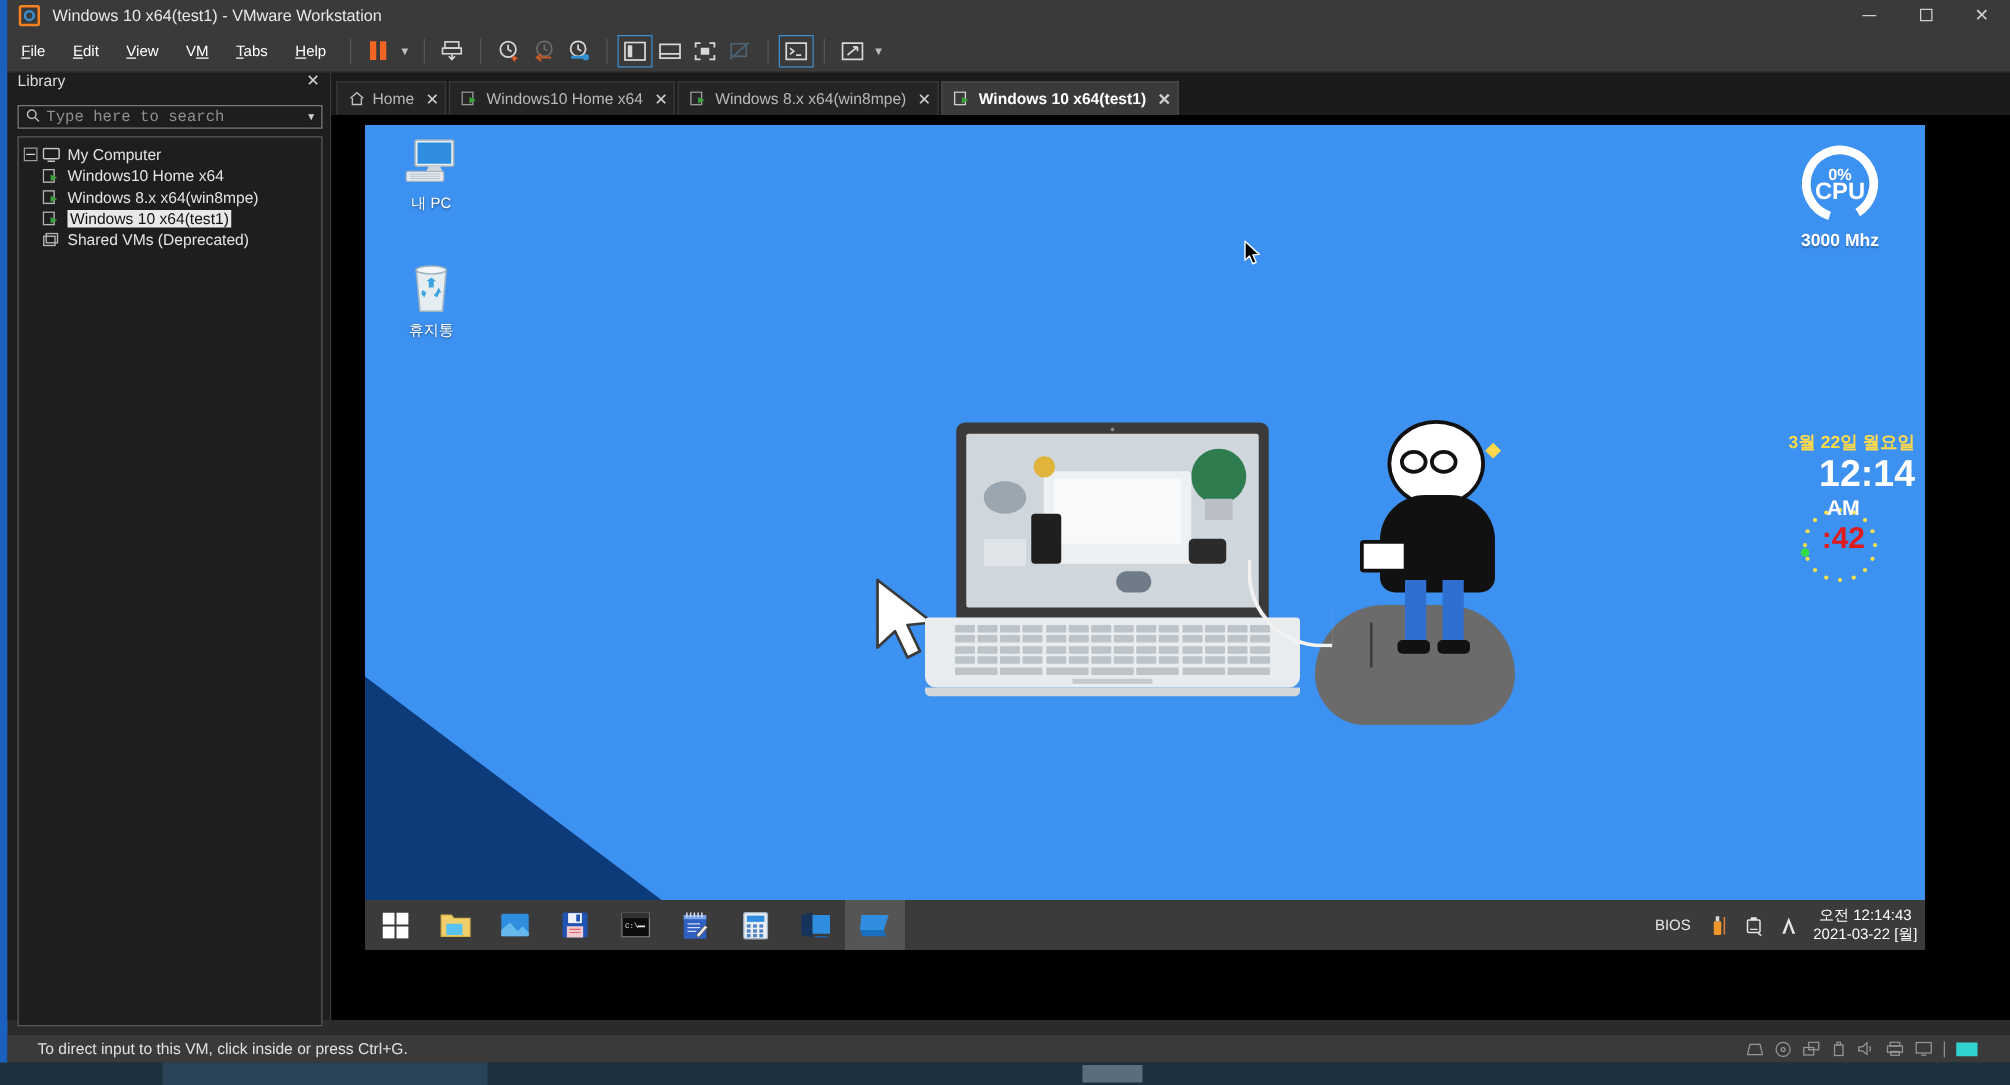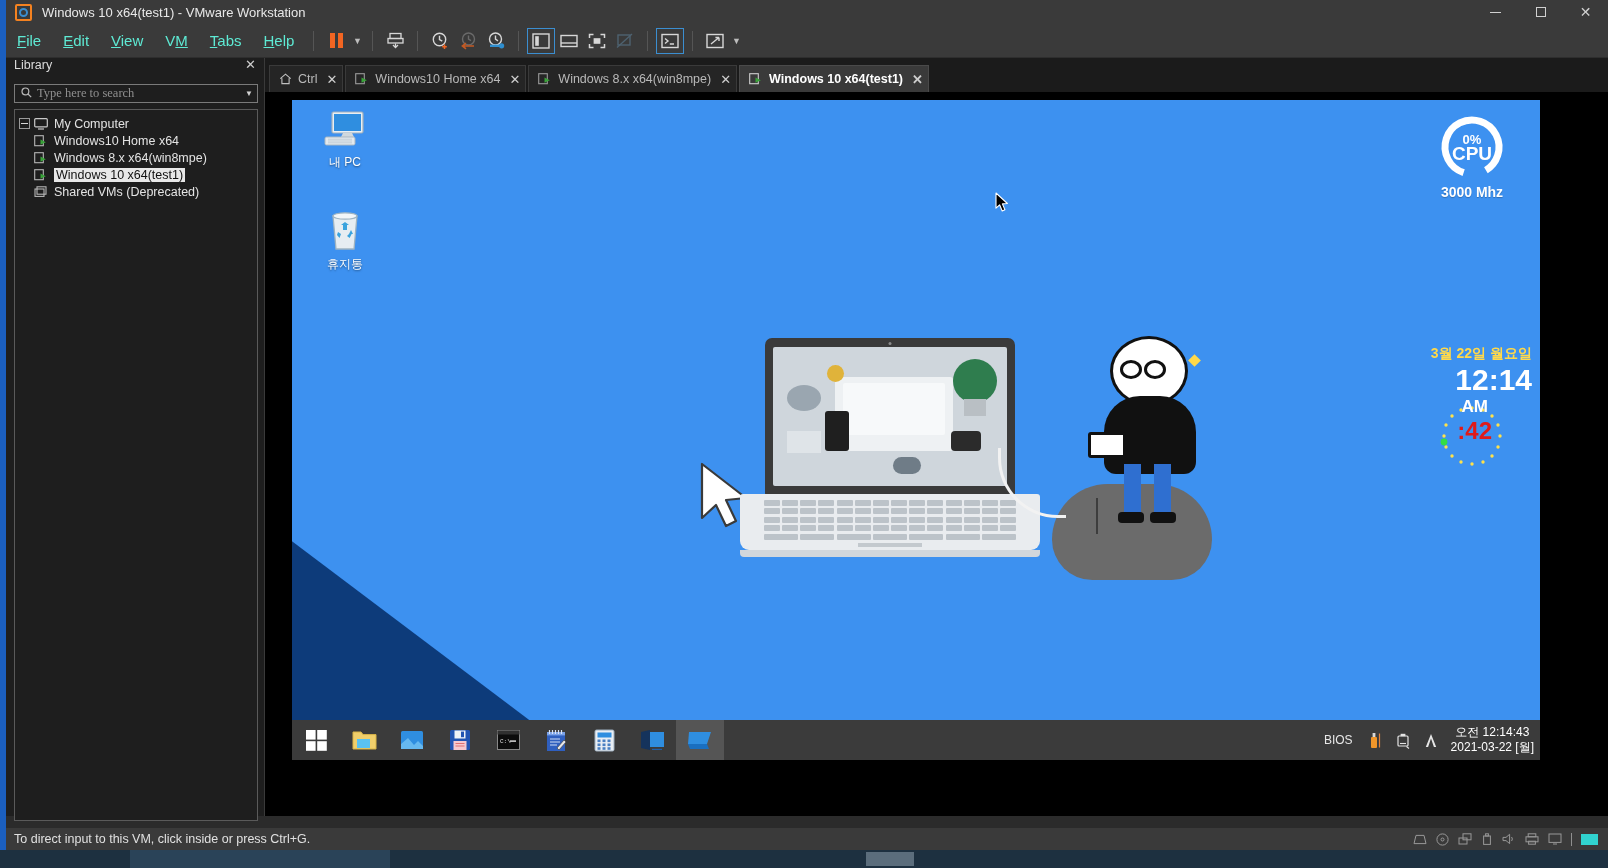--- a/index.html
+++ b/index.html
@@ -25,21 +25,21 @@
   .win-ctrls { margin-left:auto; display:flex; height:24px; }
   .win-btn { width:45px; height:24px; display:flex; align-items:center; justify-content:center;
      color:#d0d0d0; font-size:12px; }
   .glyph-min { width:11px; height:1px; background:#d0d0d0; }
   .glyph-max { width:10px; height:10px; border:1.3px solid #d0d0d0; }
   .glyph-close { font-size:14px; line-height:1; }
 
   
   .menubar { position:absolute; left:6px; top:24px; width:1602px; height:34px;
      background:#3a3a3a; display:flex; align-items:center; border-bottom:1px solid #2e2e2e; }
-  .menu-item { padding:4px 11px; font-size:15px; color:#5eead4; cursor:default; }
+  .menu-item { padding:4px 11px; font-size:12px; color:#ffffff; cursor:default; }
   .menu-item u { text-decoration:underline; }
   .tb-sep { width:1px; height:20px; background:#555; margin:0 8px; }
   .tb-btn { width:28px; height:26px; display:flex; align-items:center; justify-content:center;
      position:relative; }
   .tb-btn.framed { border:1px solid #3b8ed0; }
   .tb-caret { width:14px; height:26px; display:flex; align-items:center; justify-content:center;
      color:#bdbdbd; font-size:9px; }
 
   
   .ic-pause { display:flex; gap:3px; }
@@ -50,21 +50,21 @@
   
   .library { position:absolute; left:6px; top:58px; width:259px; height:758px; background:#1e1e1e;
     border-right:1px solid #3a3a3a; }
   .lib-head { height:22px; display:flex; padding:0 6px 0 8px; }
   .lib-title { font-size:12.5px; color:#dcdcdc; }
   .lib-close { margin-left:auto; color:#cfcfcf; font-size:13px; line-height:1; padding:0 2px; }
   .lib-search { margin:4px 6px 0 8px; height:19px; border:1px solid #7a7a7a; background:#1e1e1e;
      display:flex; align-items:center; }
   .lib-search .mag { margin:0 5px 0 6px; }
   .lib-search input { flex:1; background:transparent; border:none; outline:none; color:#7dd3fc;
-     font-size:12.5px; font-family:Liberation Serif, serif; }
+     font-size:12.5px; font-family:Liberation Mono, monospace; }
   .lib-search input::placeholder { color:#8f8f8f; }
   .lib-search .drop { width:16px; text-align:center; color:#d2d2d2; font-size:8px; }
   .lib-tree { margin:6px 6px 0 8px; height:712px; border:1px solid #5a5a5a; background:#1e1e1e;
      padding:5px 4px; }
   .tnode { display:flex; align-items:center; height:17px; font-size:12.5px; color:#e3e3e3; }
   .tnode .expander { width:11px; height:11px; border:1px solid #9a9a9a; margin-right:4px;
      display:flex; align-items:center; justify-content:center; flex:none; background:#1e1e1e; }
   .tnode .expander i { display:block; width:7px; height:1px; background:#d8d8d8; }
   .tnode .spacer { width:15px; flex:none; }
   .tnode .ico { width:16px; margin-right:4px; flex:none; display:flex; align-items:center; }
@@ -179,21 +179,21 @@
   .tb-start { width:48px; height:40px; display:flex; align-items:center; justify-content:center; }
   .tb-ico { width:48px; height:40px; display:flex; align-items:center; justify-content:center; }
   .tb-ico.active { background:#555; }
   .tray { margin-left:auto; display:flex; align-items:center; height:55px; padding-right:6px; }
   .tray-txt { font-size:12px; color:#e8e8e8; margin-right:8px; }
   .tray-ico { margin:0 6px; display:flex; align-items:center; }
   .tray-clock { text-align:center; font-size:12px; color:#fff; line-height:15px; margin-left:6px; }
 
   
   .statusbar { position:absolute; left:6px; bottom:18px; width:1602px; height:22px;
-     background:#3a3a3a; display:flex; align-items:center; padding:0 4px; }
+     background:#3a3a3a; display:flex; align-items:center; padding:0 20px; }
   .status-text { font-size:12.5px; color:#e0e0e0; margin-left:4px; }
   .status-icons { margin-left:auto; display:flex; align-items:center; gap:9px; padding-right:6px; }
   .si { opacity:.75; display:flex; align-items:center; }
   .si-div { width:1px; height:13px; background:#8f8f8f; }
   .si-teal { width:17px; height:11px; background:#31d3cf; }
 
   
   .osbar { position:absolute; left:0; bottom:0; width:1608px; height:18px; background:#1d3040; }
   .osbar-btn { position:absolute; left:130px; bottom:0; width:260px; height:18px; background:#2a4358; }
   .osbar-btn2 { position:absolute; left:866px; bottom:2px; width:48px; height:14px; background:#5b6d7c; }
@@ -407,21 +407,21 @@
     </div>
   </div>
 
   <div class="tabbar">
     <div class="tab">
       <span class="tico">
         <svg width="13" height="12" viewBox="0 0 13 12">
             <path d="M1.3 5.6 L6.5 1.2 L11.7 5.6 M2.9 5.3 V10.6 H10.1 V5.3" fill="none" stroke="#c0c0c0" stroke-width="1.1"></path>
           </svg>
       </span>
-      <span>Ctrl</span>
+      <span>Home</span>
       <span class="tclose">✕</span>
     </div>
     <div class="tab">
       <span class="tico">
         <svg width="14" height="12" viewBox="0 0 14 12">
             <rect x="0.7" y="0.7" width="8.6" height="10" fill="none" stroke="#9a9a9a" stroke-width="1.1"></rect>
             <path d="M6.5 4.6 L11.8 7.2 L6.5 9.8 Z" fill="#3aa33a"></path>
           </svg>
       </span>
       <span>Windows10 Home x64</span>

